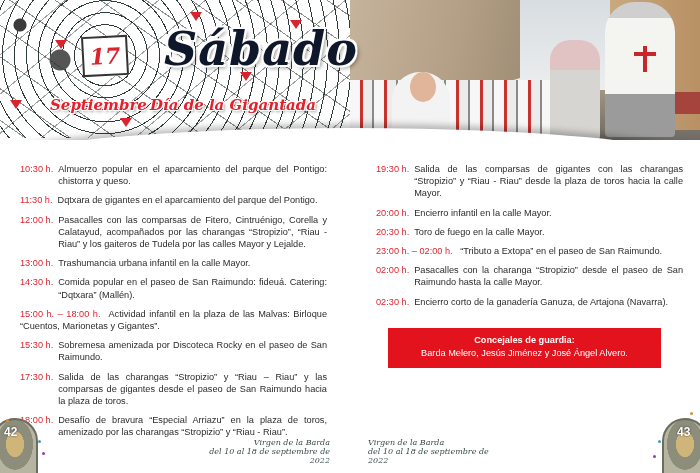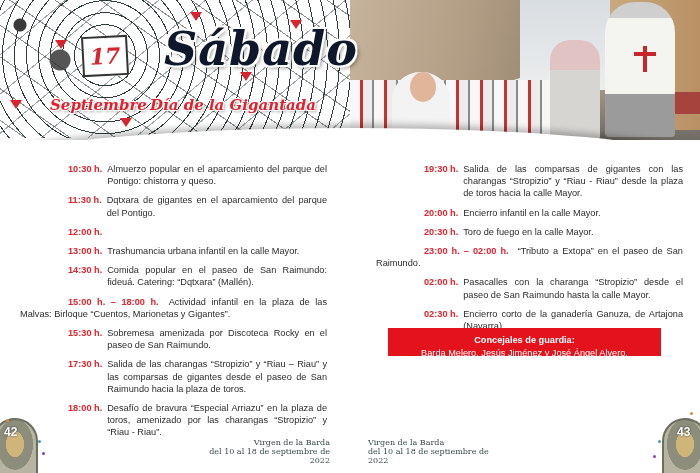--- a/index.html
+++ b/index.html
@@ -41,30 +41,30 @@
   .giant2 { position:absolute; left:200px; top:40px; width:50px; height:100px; border-radius:20px 20px 4px 4px; background:linear-gradient(180deg,#e2c3c3 0 30%,#d7d5d2 30% 100%); }
   .crowd { position:absolute; left:0; top:80px; width:200px; height:60px; background:repeating-linear-gradient(90deg,#f7f7f7 0 10px,#c8322f 10px 13px,#ececec 13px 22px,#8a8a8a 22px 24px); }
   .man { position:absolute; left:42px; top:72px; width:58px; height:60px; border-radius:28px 28px 4px 4px; background:#f3f3f3; }
   .man-head { position:absolute; left:60px; top:72px; width:26px; height:30px; border-radius:50%; background:#e0b59a; }
   .banner-curve { position:absolute; left:-20px; top:128px; width:740px; height:40px; background:#fff; border-radius:50% 50% 0 0 / 100% 100% 0 0; box-shadow:0 -4px 6px rgba(0,0,0,.25); }
 
   .col { position:absolute; font-size:9.2px; line-height:12.2px; }
   .col-left { left:20px; top:163px; width:307px; }
   .col-right { left:376px; top:163px; width:307px; }
   .ev { display:flex; margin-bottom:7px; }
-  .ev .t { color:#e1232d; font-weight:bold; white-space:nowrap; padding-right:5px; flex:none;margin-left:48px; }
+  .ev .t { color:#e1232d; font-weight:normal; white-space:nowrap; padding-right:5px; flex:none; }
   .ev .d { color:#2b2b2b; text-align:justify; }
   .ev.wrap { display:block; text-align:justify; }
   .ev.wrap .t { display:inline; }
   .ev.wrap .d { display:inline; }
 
-  .guard { position:absolute; left:388px; top:328px; width:273px; height:28px; background:#e3131d; color:#fff; text-align:center; font-size:9.2px; line-height:13px; padding-top:6px; }
+  .guard { position:absolute; left:388px; top:328px; width:273px; height:40px; background:#e3131d; color:#fff; text-align:center; font-size:9.2px; line-height:13px; padding-top:6px; }
   .guard-title { font-weight:bold; }
 
-  .footer-text { position:absolute; font-family:"DejaVu Serif", serif; font-size:8px; line-height:9px; color:#3b4a4a; text-align:center; }
+  .footer-text { position:absolute; font-family:"DejaVu Serif", serif; font-style:italic; font-size:8px; line-height:9px; color:#3b4a4a; text-align:center; }
   .footer-left { left:200px; top:438px; width:130px; text-align:right; }
   .footer-right { left:368px; top:438px; width:130px; text-align:left; }
 
   .arch { position:absolute; width:46px; height:58px; border-radius:23px 23px 0 0; background:radial-gradient(ellipse at 50% 45%, #cfb57a 0 30%, #8c8d7a 31% 60%, #b7b5a2 61%); border:2px solid #6b6d5f; }
   .arch-left { left:-8px; top:418px; }
   .arch-right { left:662px; top:418px; }
   .page-num { position:absolute; color:#fff; font-weight:bold; font-size:12px; text-shadow:0 0 2px #333;text-align:right; }
   .pn-left { left:4px; top:425px; }
   .pn-right { left:677px; top:425px; }
   .confetti { position:absolute; width:3px; height:3px; border-radius:50%; }
@@ -108,20 +108,21 @@
   <div class="ev">
     <span class="t">10:30 h.</span>
     <span class="d">Almuerzo popular en el aparcamiento del parque del Pontigo: chistorra y queso.</span>
   </div>
   <div class="ev">
     <span class="t">11:30 h.</span>
     <span class="d">Dqtxara de gigantes en el aparcamiento del parque del Pontigo.</span>
   </div>
   <div class="ev">
     <span class="t">12:00 h.</span>
+    <span class="d">Pasacalles con las comparsas de Fitero, Cintruénigo, Corella y Calatayud, acompañados por las charangas “Stropizio”, “Riau - Riau” y los gaiteros de Tudela por las calles Mayor y Lejalde.</span>
   </div>
   <div class="ev">
     <span class="t">13:00 h.</span>
     <span class="d">Trashumancia urbana infantil en la calle Mayor.</span>
   </div>
   <div class="ev">
     <span class="t">14:30 h.</span>
     <span class="d">Comida popular en el paseo de San Raimundo: fideuá. Catering: “Dqtxara” (Mallén).</span>
   </div>
   <div class="ev wrap">

